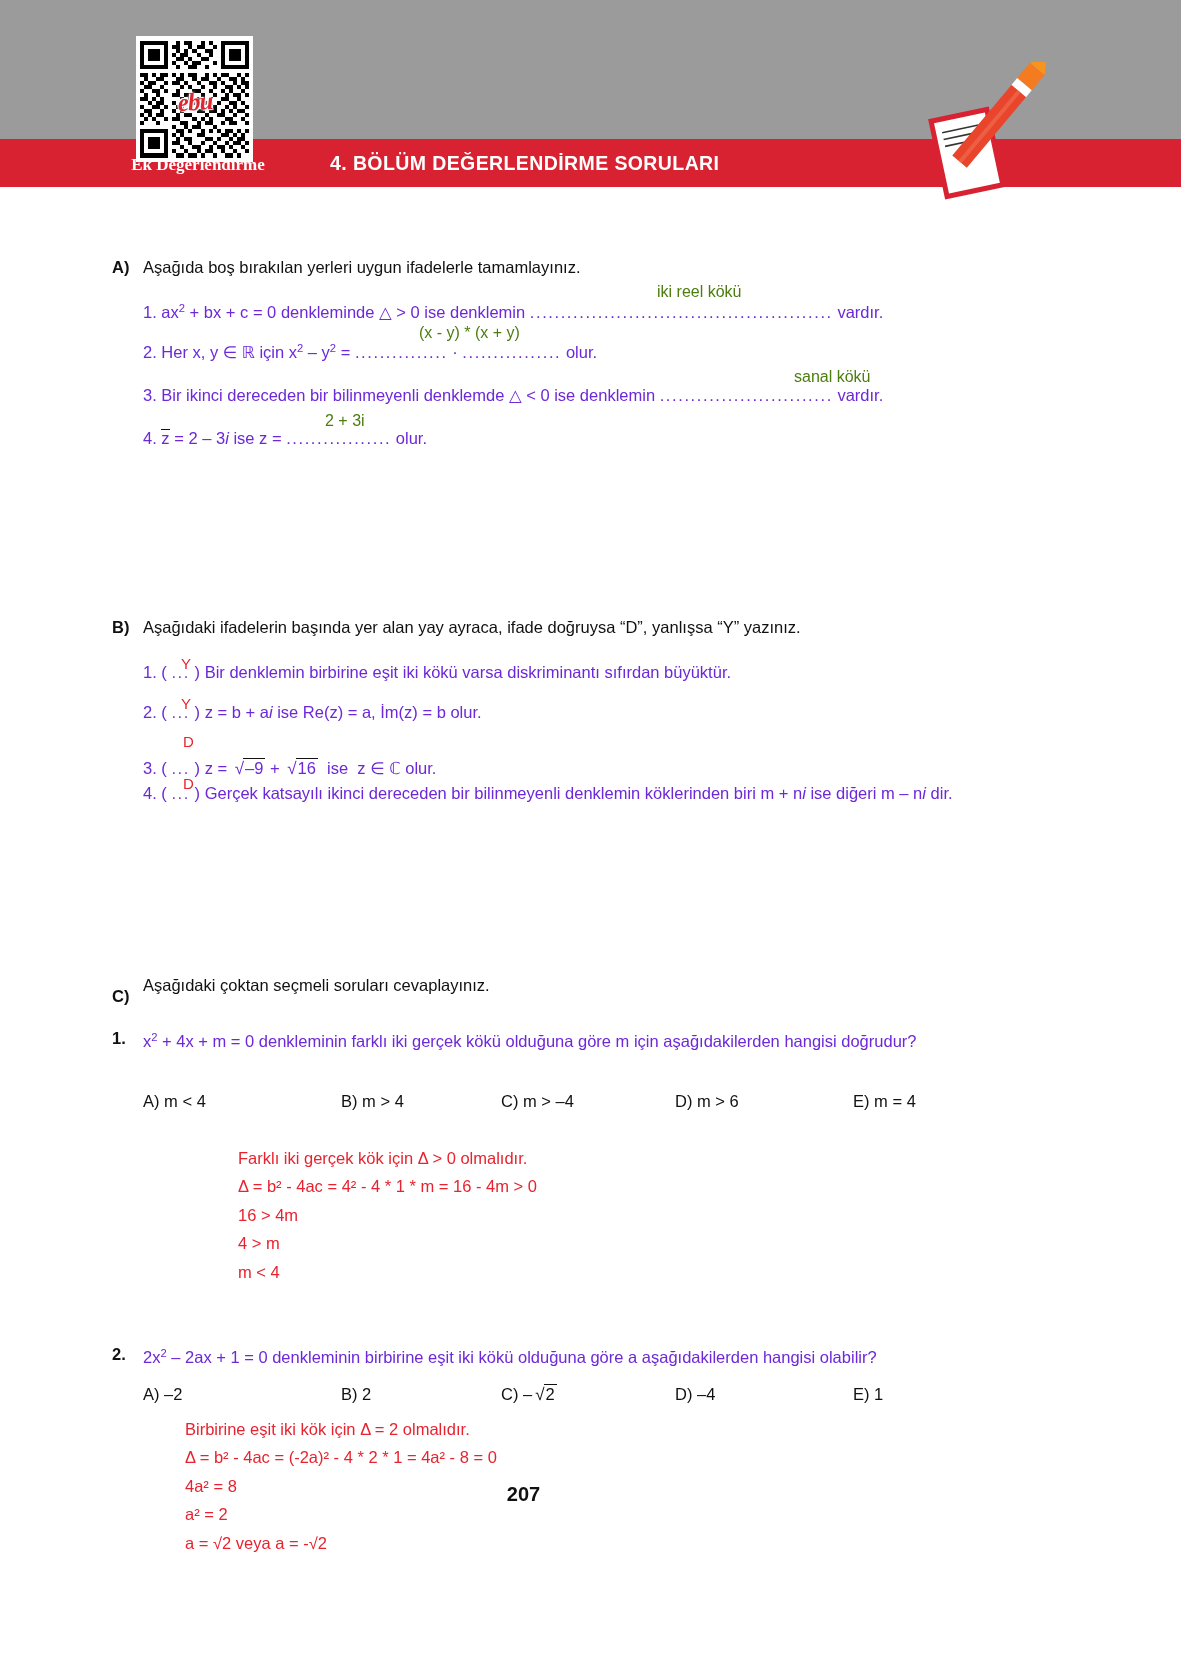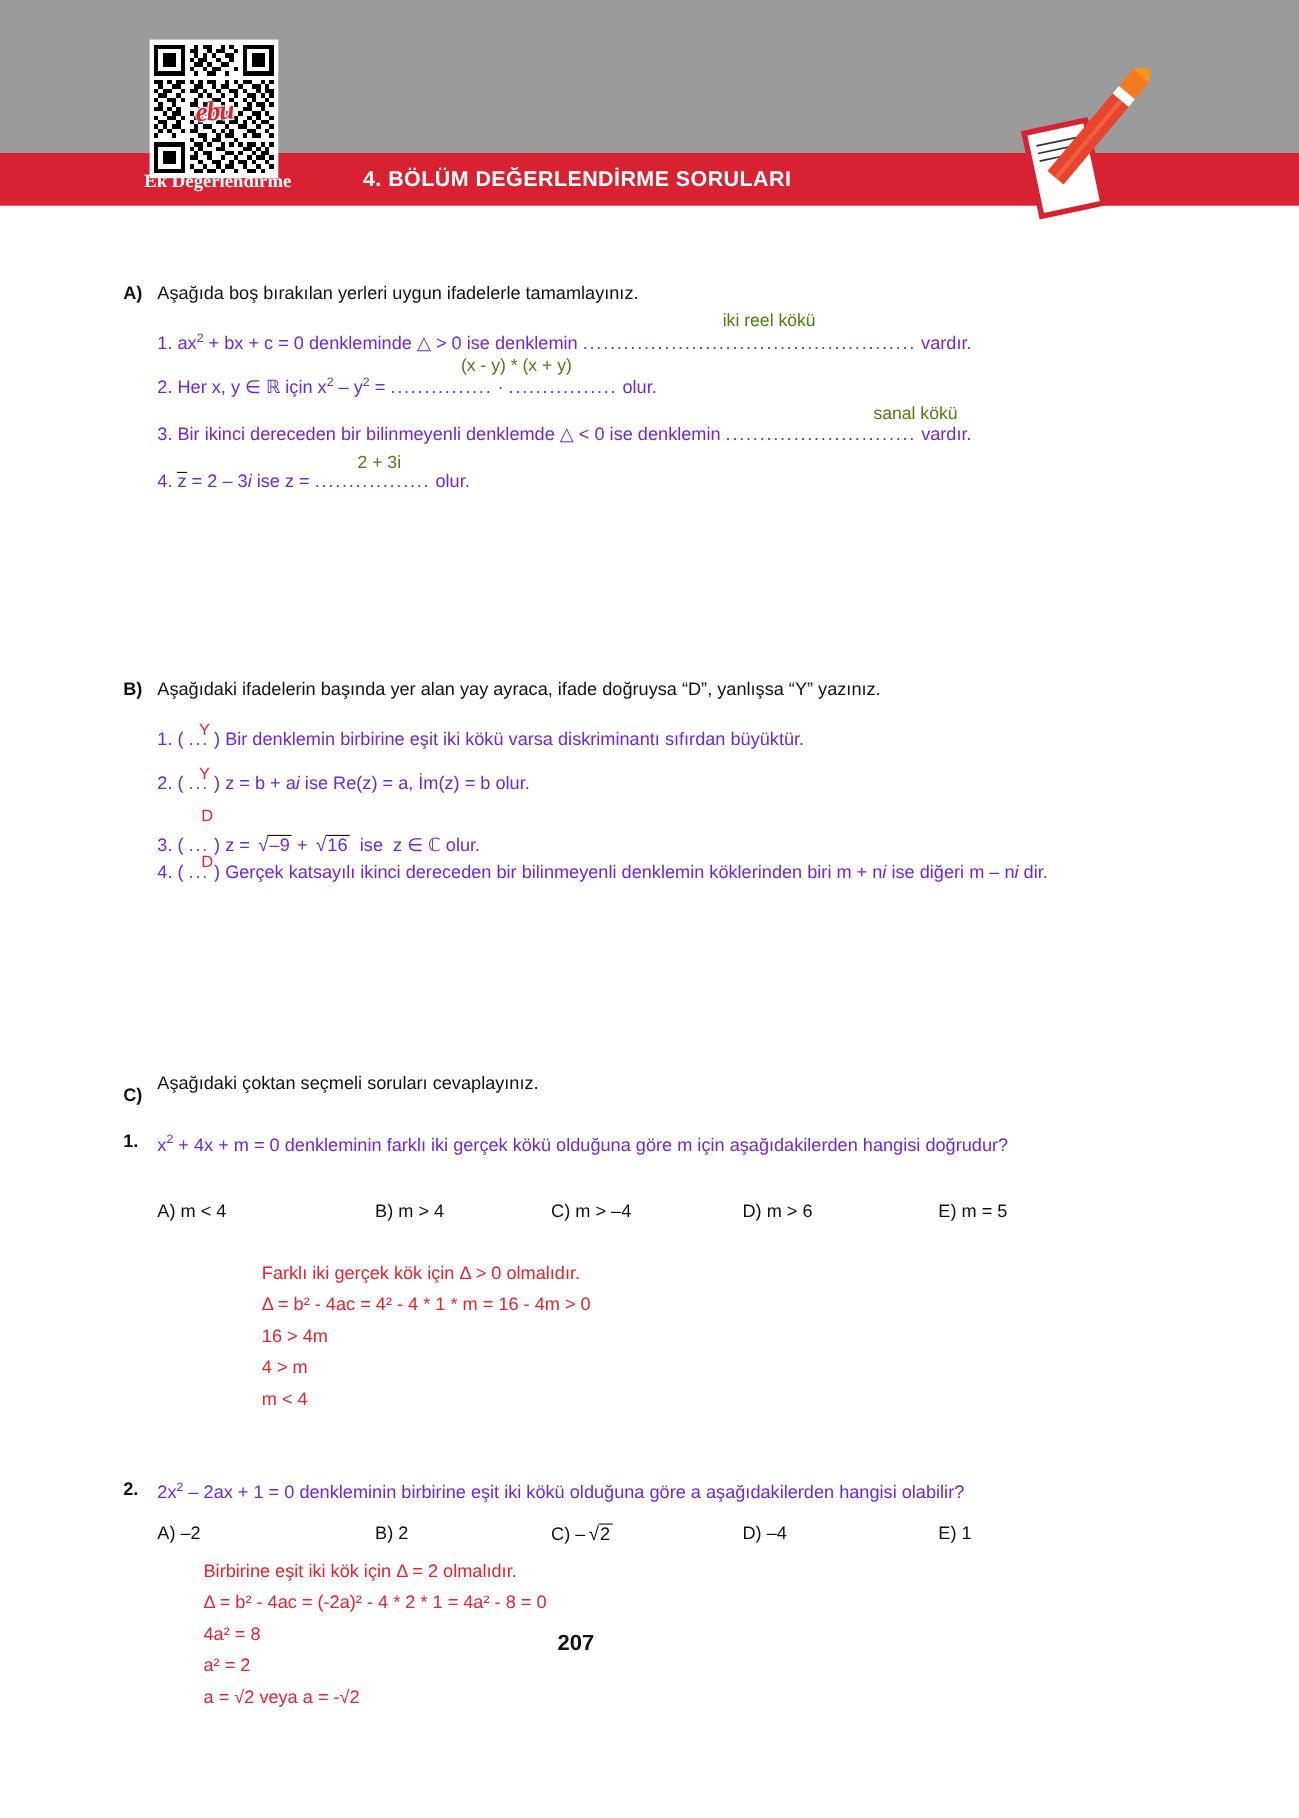--- a/index.html
+++ b/index.html
@@ -390,21 +390,21 @@
 <div class="sec-letter" style="left:112px;top:1029px;">1.</div>
 <div class="item" style="left:143px;top:1029px;width:890px;text-align:justify;">
   x<sup>2</sup> + 4x + m = 0 denkleminin farklı iki gerçek kökü olduğuna göre m için aşağıdakilerden hangisi doğrudur?
 </div>
 
 <div class="choices" style="left:143px;top:1092px;">
   <span class="ch" style="left:0px;">A) m &lt; 4</span>
   <span class="ch" style="left:198px;">B) m &gt; 4</span>
   <span class="ch" style="left:358px;">C) m &gt; –4</span>
   <span class="ch" style="left:532px;">D) m &gt; 6</span>
-  <span class="ch" style="left:710px;">E) m = 5</span>
+  <span class="ch" style="left:710px;">E) m = 4</span>
 </div>
 
 <div class="solution" style="left:238px;top:1144px;">
   <div>Farklı iki gerçek kök için Δ &gt; 0 olmalıdır.</div>
   <div>Δ = b² - 4ac = 4² - 4 * 1 * m = 16 - 4m &gt; 0</div>
   <div>16 &gt; 4m</div>
   <div>4 &gt; m</div>
   <div>m &lt; 4</div>
 </div>
 

